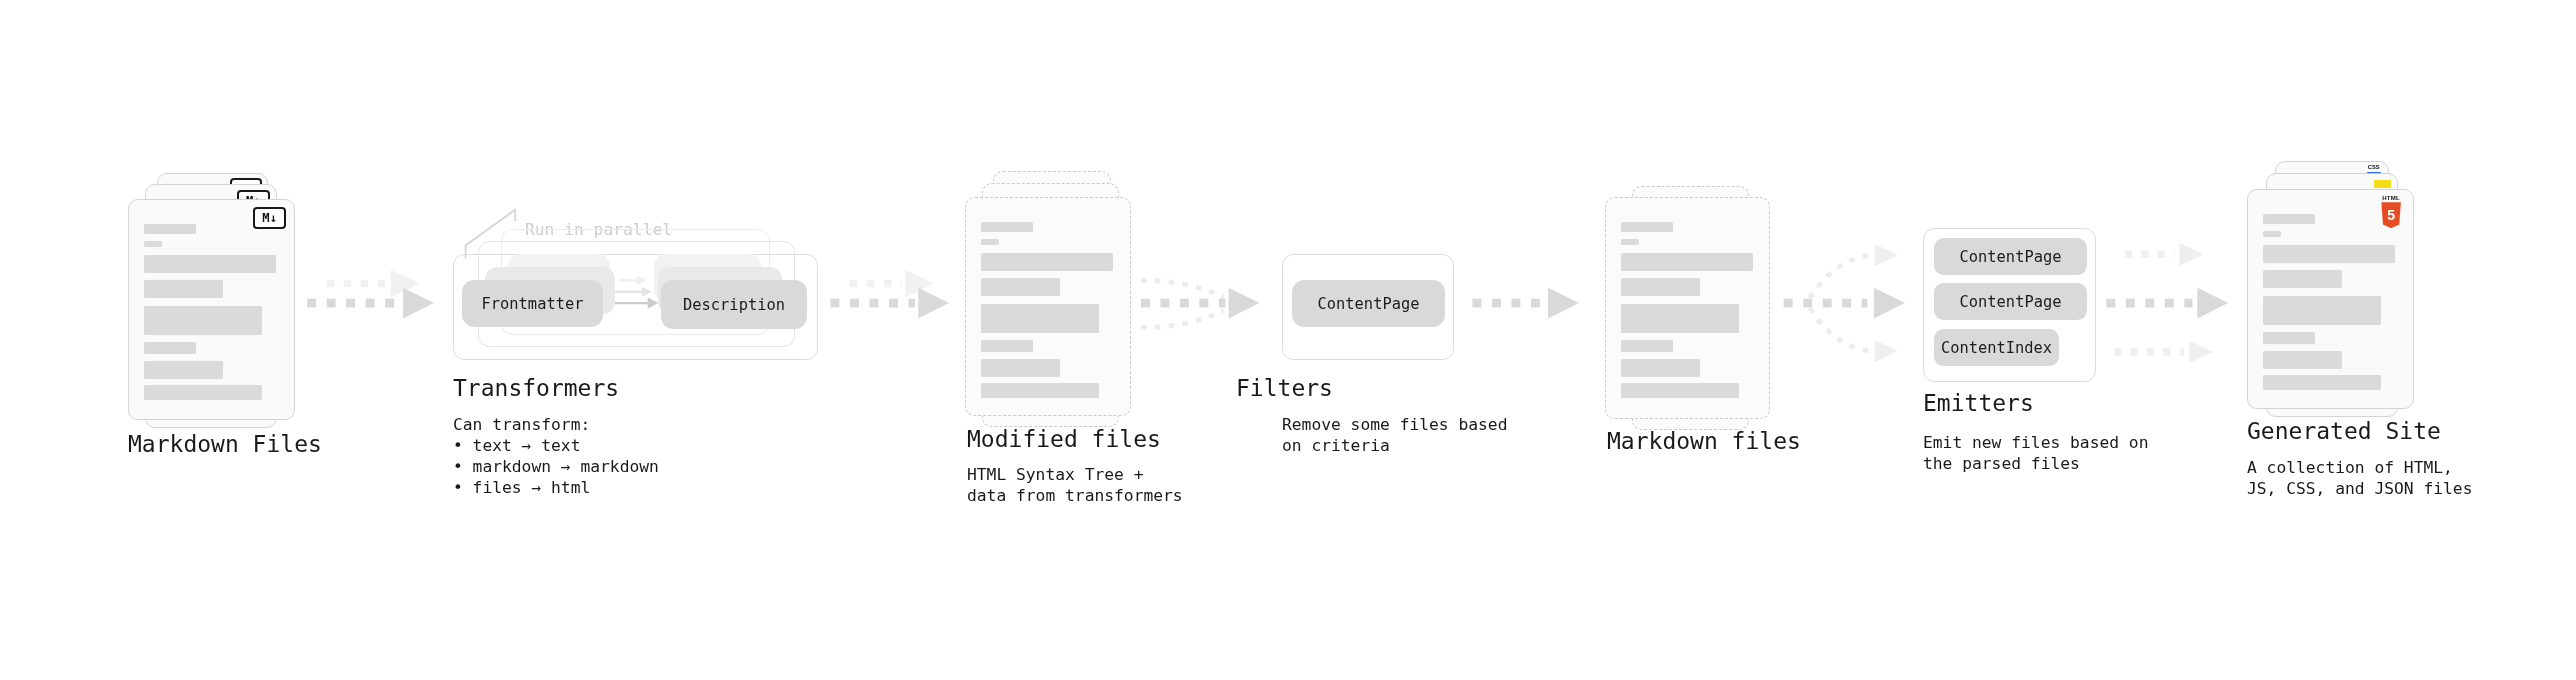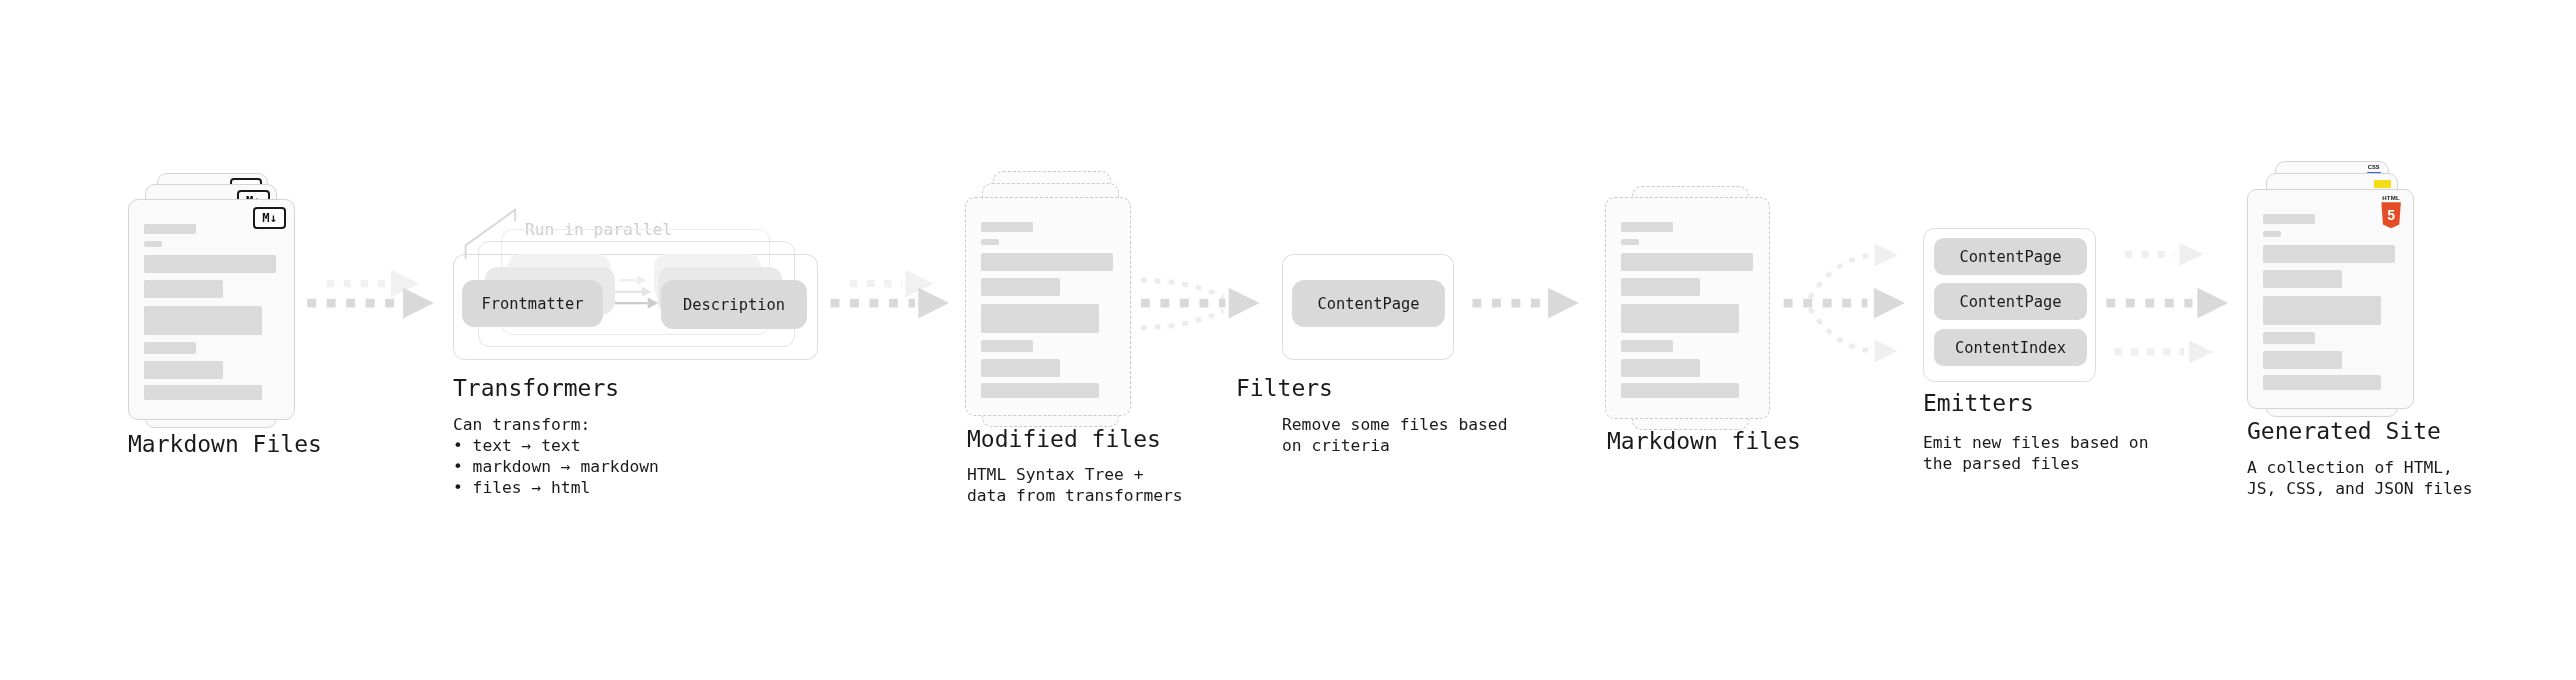--- a/index.html
+++ b/index.html
@@ -188,21 +188,21 @@
         <div class="bar" style="top: 161px; height: 18px; width: 79px;"></div>
         <div class="bar" style="top: 185px; height: 14.6px; width: 118px;"></div>
       </div>
     <div class="heading" style="left:1607px;top:429px">Markdown files</div>
   </div>
 
   <div>
     <div class="obox" style="left:1923px;top:228px;width:173px;height:154px"></div>
     <div class="pill" style="left:1934px;top:238px;width:153px;height:37px;border-radius:9.8px">ContentPage</div>
     <div class="pill" style="left:1934px;top:283px;width:153px;height:37px;border-radius:9.8px">ContentPage</div>
-    <div class="pill" style="left:1934px;top:329px;width:153px;height:37px;border-radius:9.8px">ContentIndex</div>
+    <div class="pill" style="left:1934px;top:329px;width:125px;height:37px;border-radius:9.8px">ContentIndex</div>
     <div class="heading" style="left:1923px;top:391px">Emitters</div>
     <div class="desc" style="left:1923px;top:432px">Emit new files based on
 the parsed files</div>
   </div>
 
   <div>
     <div class="card z1" style="left:2275px;top:161px;width:114px;height:244px">
       <div class="css-badge" style="right:7.3px;top:3.3px">
         <div class="t">CSS</div>
         <div class="u"></div>

